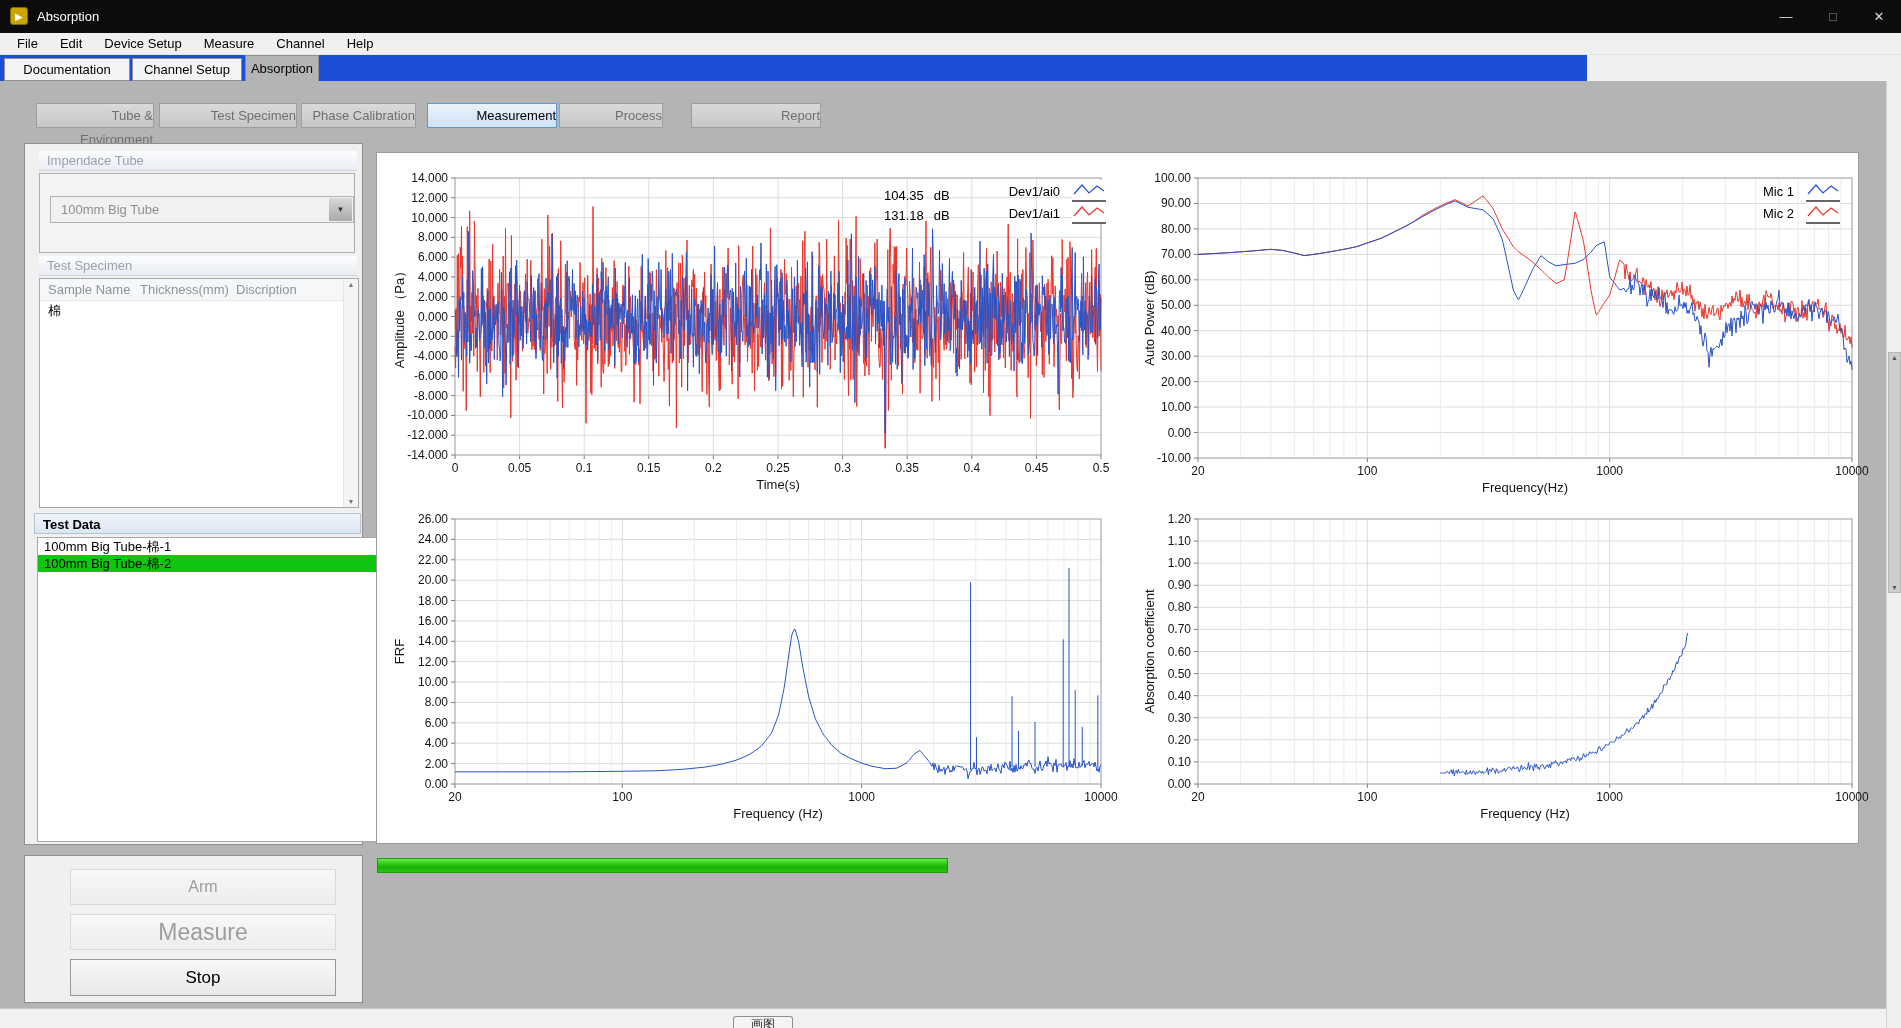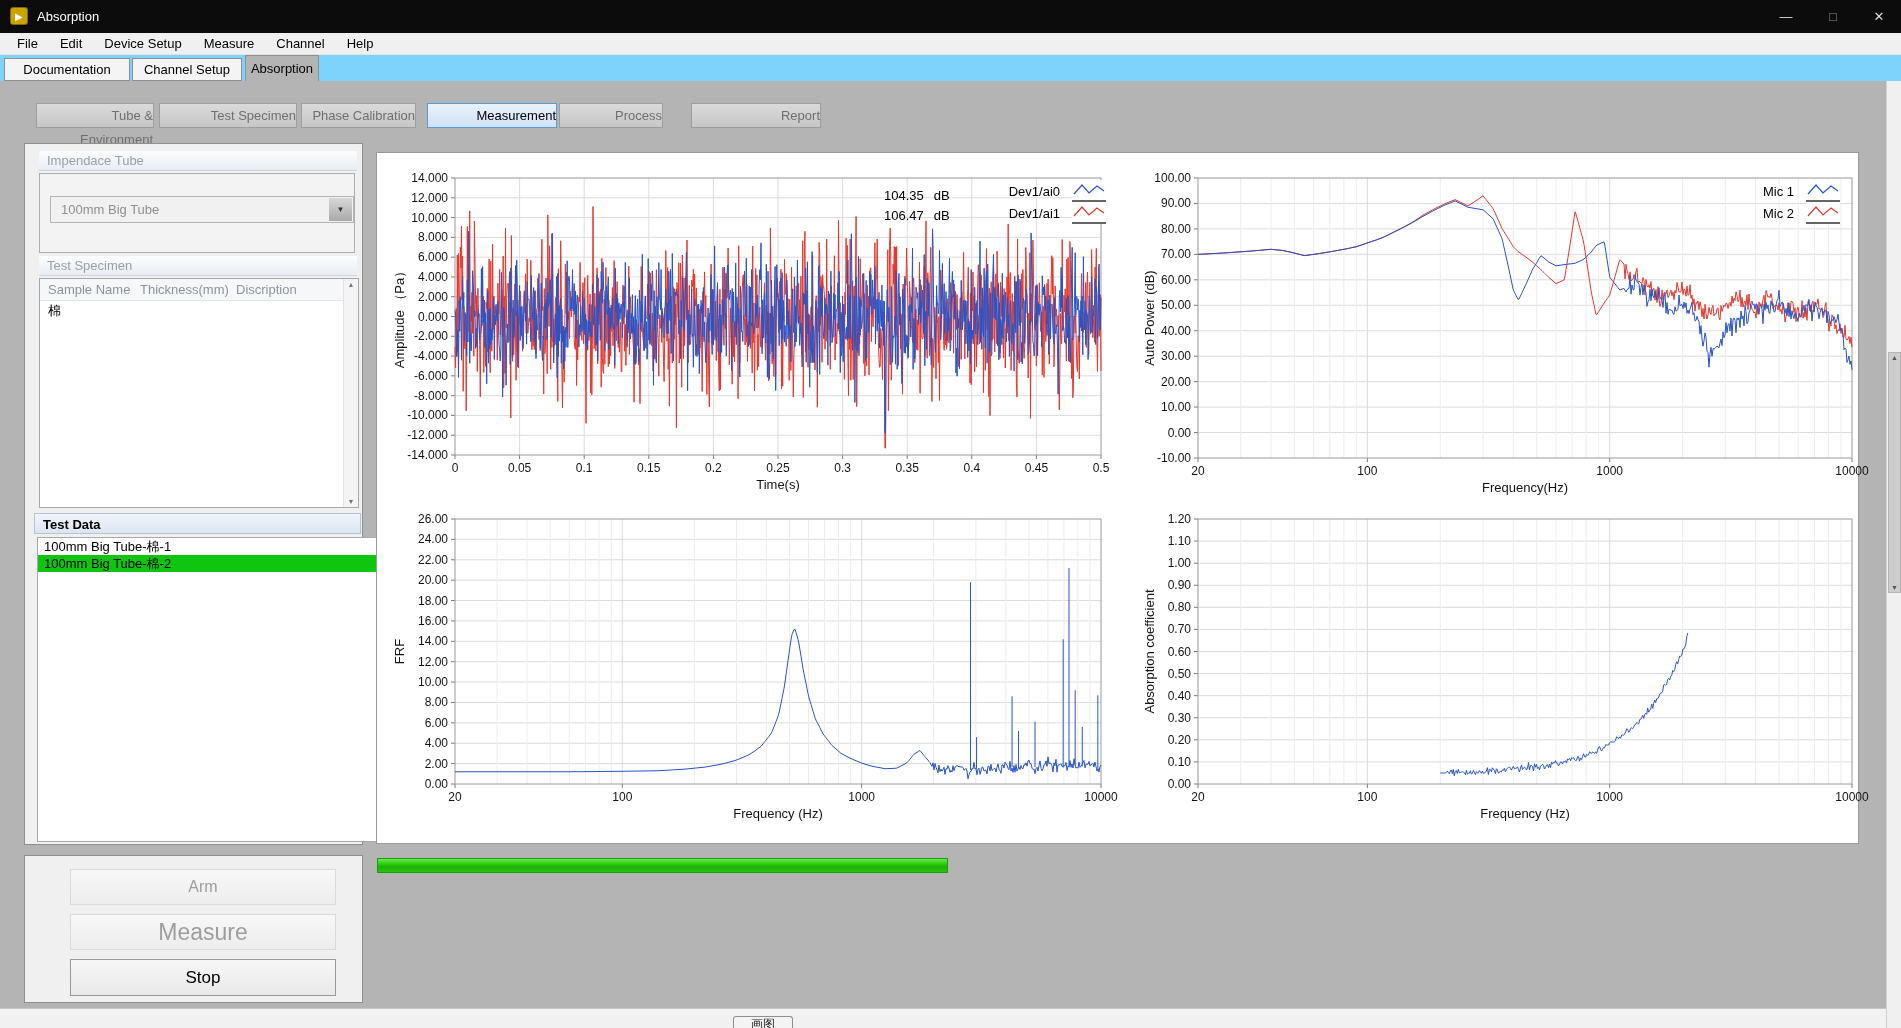--- a/index.html
+++ b/index.html
@@ -12,21 +12,21 @@
   .app-icon .tri{position:absolute;left:4px;top:1px;color:#ffffff;font-size:10px;line-height:15px}
   .win-title{position:absolute;left:37px;top:0;line-height:33px;font-size:13px;color:#ffffff}
   .wc{position:absolute;top:0;width:46px;height:33px;text-align:center;line-height:33px;
       font-size:13px;color:#dcdcdc;cursor:pointer}
   .wc.max{color:#8d8d8d}
   
   .menubar{position:absolute;left:0;top:33px;width:1901px;height:22px;background:#f0f0f0;
            border-bottom:1px solid #e3e3e3;box-sizing:border-box;display:flex;align-items:center;padding-left:6px}
   .menu-item{font-size:13px;padding:0 11px;line-height:21px;cursor:default}
   
-  .maintab-strip{position:absolute;left:0;top:55px;width:1901px;height:26px;background:#7dd3fc}
+  .maintab-strip{position:absolute;left:0;top:55px;width:1587px;height:26px;background:#1d4ed8}
   .mtab{position:absolute;top:3px;height:23px;line-height:22px;text-align:center;font-size:13px;
         background:#f4f4f4;border:1px solid #8f8f8f;box-sizing:border-box;cursor:pointer}
   .mtab.selected{top:0;height:26px;line-height:26px;background:#b4b4b4;border-bottom:none}
   
   .page{position:absolute;left:0;top:81px;width:1901px;height:927px;background:#b4b4b4}
   
   .subtab{position:absolute;top:103px;height:25px;line-height:24px;text-align:right;font-size:13px;
           color:#6f6f6f;background:linear-gradient(#dadada,#c7c7c7);border:1px solid #9e9e9e;
           box-sizing:border-box;cursor:pointer}
   .subtab.selected{background:linear-gradient(#eaf2fb,#cfe2f6);border:1px solid #5b9bd5;color:#000}
@@ -489,21 +489,21 @@
     <rect x="58" y="9" width="654" height="265" fill="none" stroke="#9a9a9a"></rect>
     <text x="385" y="308" text-anchor="middle" class="axis-label">Frequency (Hz)</text>
     <text x="14" y="141.5" text-anchor="middle" class="axis-label" transform="rotate(-90 14 141.5)">Absorption coefficient</text>
     <polyline points="300.3,263.0 301.3,263.0 302.3,263.0 303.3,263.0 304.3,263.0 305.3,263.0 306.3,262.5 307.3,261.1 308.3,262.4 309.3,263.7 310.3,261.0 311.3,259.9 312.3,263.7 313.3,259.5 314.3,265.8 315.3,261.4 316.3,260.5 317.3,263.5 318.3,259.4 319.3,262.6 320.4,262.6 321.4,262.1 322.4,261.9 323.4,261.9 324.4,262.9 325.4,264.6 326.4,260.3 327.4,264.3 328.4,263.0 329.4,263.2 330.4,260.7 331.4,264.2 332.4,263.1 333.4,260.6 334.4,262.5 335.4,264.6 336.4,261.7 337.4,262.9 338.4,262.7 339.4,260.6 340.4,261.8 341.4,263.3 342.4,261.0 343.4,263.3 344.4,263.1 345.4,262.1 346.4,261.1 347.4,257.7 348.4,264.5 349.4,259.3 350.4,259.6 351.4,261.7 352.4,257.8 353.4,259.2 354.4,260.4 355.4,263.6 356.4,258.7 357.4,259.7 358.4,263.3 359.4,261.9 360.4,261.3 361.4,262.0 362.4,259.9 363.4,260.4 364.4,258.2 365.4,261.8 366.4,259.9 367.4,258.2 368.4,257.6 369.4,257.0 370.4,258.2 371.4,260.1 372.4,258.0 373.4,256.3 374.4,258.7 375.5,258.4 376.5,258.2 377.5,256.8 378.5,259.4 379.5,262.0 380.5,258.1 381.5,255.0 382.5,259.5 383.5,258.4 384.5,257.0 385.5,257.9 386.5,260.0 387.5,258.1 388.5,252.6 389.5,259.9 390.5,255.6 391.5,255.6 392.5,256.5 393.5,261.0 394.5,253.8 395.5,257.2 396.5,254.3 397.5,258.4 398.5,257.3 399.5,259.9 400.5,255.9 401.5,255.6 402.5,254.2 403.5,255.6 404.5,259.0 405.5,257.5 406.5,255.2 407.5,254.8 408.5,257.6 409.5,254.1 410.5,257.7 411.5,252.2 412.5,254.2 413.5,252.1 414.5,253.1 415.5,250.6 416.5,253.1 417.5,253.1 418.5,255.9 419.5,254.3 420.5,251.9 421.5,252.1 422.5,254.0 423.5,251.7 424.5,251.7 425.5,250.7 426.5,253.1 427.5,249.0 428.5,249.6 429.5,248.4 430.6,250.7 431.6,247.6 432.6,248.2 433.6,247.7 434.6,249.6 435.6,250.5 436.6,250.2 437.6,246.5 438.6,246.9 439.6,251.2 440.6,248.0 441.6,249.5 442.6,246.5 443.6,243.7 444.6,246.7 445.6,247.1 446.6,244.3 447.6,245.3 448.6,244.7 449.6,241.7 450.6,243.1 451.6,243.3 452.6,241.9 453.6,242.5 454.6,243.5 455.6,241.8 456.6,243.5 457.6,240.1 458.6,237.0 459.6,236.6 460.6,239.6 461.6,241.0 462.6,239.1 463.6,237.5 464.6,237.8 465.6,234.7 466.6,234.9 467.6,235.0 468.6,235.0 469.6,232.6 470.6,232.0 471.6,232.0 472.6,232.0 473.6,232.1 474.6,231.7 475.6,230.1 476.6,226.8 477.6,227.5 478.6,228.7 479.6,226.9 480.6,228.3 481.6,225.1 482.6,224.8 483.6,225.3 484.6,224.1 485.7,221.8 486.7,218.8 487.7,219.4 488.7,222.3 489.7,220.9 490.7,218.3 491.7,217.8 492.7,218.5 493.7,217.2 494.7,214.8 495.7,214.3 496.7,212.5 497.7,213.1 498.7,213.9 499.7,209.6 500.7,209.4 501.7,207.7 502.7,205.4 503.7,208.4 504.7,204.6 505.7,203.2 506.7,204.4 507.7,198.0 508.7,202.2 509.7,200.3 510.7,199.2 511.7,194.1 512.7,198.4 513.7,193.5 514.7,190.0 515.7,192.5 516.7,188.8 517.7,188.8 518.7,186.9 519.7,184.4 520.7,183.0 521.7,182.9 522.7,181.2 523.7,174.9 524.7,174.3 525.7,175.4 526.7,174.4 527.7,169.4 528.7,168.4 529.7,170.0 530.7,166.2 531.7,165.4 532.7,160.5 533.7,161.6 534.7,159.8 535.7,154.7 536.7,151.8 537.7,153.8 538.7,149.5 539.7,146.1 540.8,146.3 541.8,145.6 542.8,139.1 543.8,139.0 544.8,137.1 545.8,134.2 546.8,126.5 547.8,123.0" fill="none" stroke="#2853c6" stroke-width="1"></polyline>
   </svg>
 
 <div class="db-ann" style="left:884px;top:188px">
   <span>104.35</span><span class="unit">dB</span>
 </div>
 <div class="db-ann" style="left:884px;top:208px">
-  <span>106.47</span><span class="unit">dB</span>
+  <span>131.18</span><span class="unit">dB</span>
 </div>
 
 <div class="legend-row" style="left:1000px;top:181px;width:106px">
   <span>Dev1/ai0</span>
   <svg class="lg-icon" viewBox="0 0 34 20">
       <polyline points="2,14 10,5 17,13 25,6 32,11" fill="none" stroke-width="1.2" stroke="#2853c6"></polyline>
     </svg>
 </div>
 <div class="legend-row" style="left:1000px;top:203px;width:106px">
   <span>Dev1/ai1</span>

